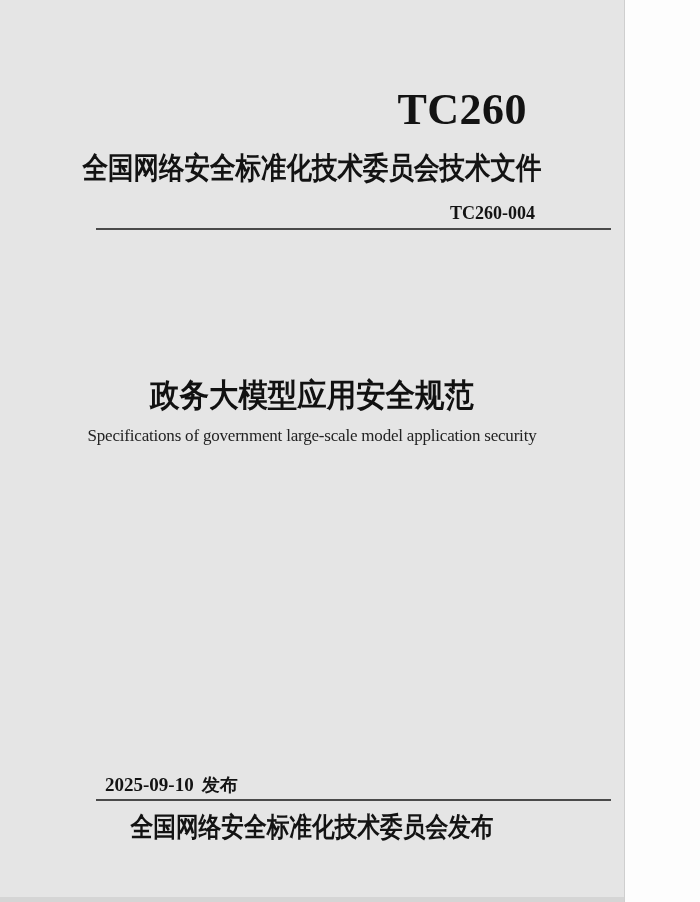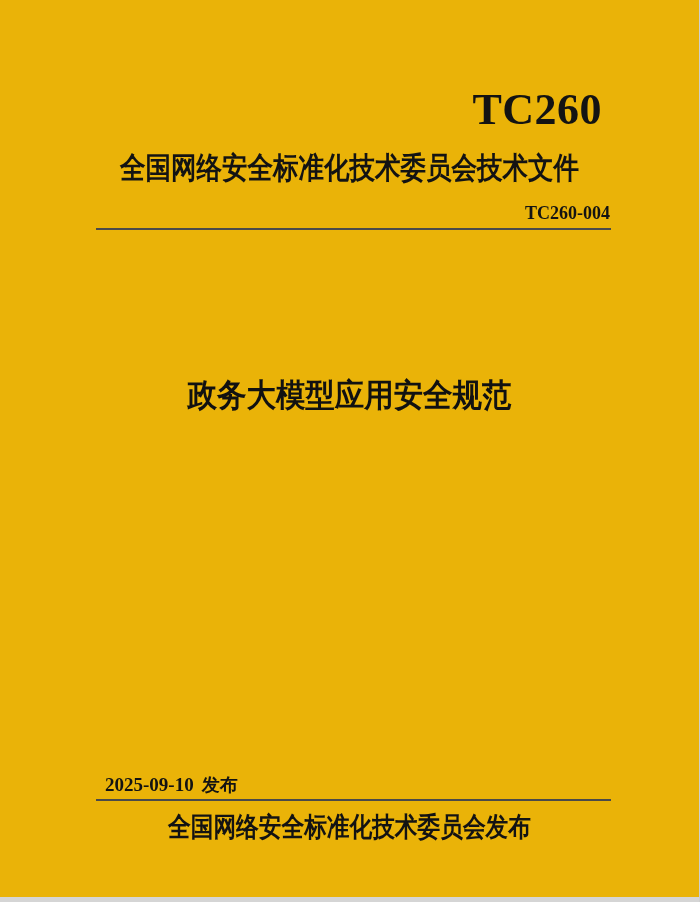--- a/index.html
+++ b/index.html
@@ -5,23 +5,23 @@
   * { margin: 0; padding: 0; box-sizing: border-box; }
   html, body {
     width: 700px;
     height: 902px;
     background: #fdfdfd;
     font-family: "Liberation Serif", serif;
     overflow: hidden;
   }
   .page {
     position: relative;
-    width: 700px;
+    width: 625px;
     height: 902px;
-    background: #eab308;
+    background: #e5e5e5;
     border-right: 1px solid #cfcfcf;
     color: #1b1b1b;
   }
   .org-code {
     position: absolute;
     top: 88px;
     right: 97px;
     font-family: "Liberation Serif", serif;
     font-weight: bold;
     font-size: 44px;
@@ -139,20 +139,21 @@
   <div class="org-code">TC260</div>
 
   <div class="doc-type">全国网络安全标准化技术委员会技术文件</div>
 
   <div class="doc-number">TC260-004</div>
 
   <div class="rule rule-top"></div>
 
   <div class="title-zh">政务大模型应用安全规范</div>
 
+  <div class="title-en">Specifications of government large-scale model application security</div>
 
   <div class="release-row">
     <span>2025-09-10</span><span class="zh">发布</span>
   </div>
 
   <div class="rule rule-bottom"></div>
 
   <div class="publisher">全国网络安全标准化技术委员会发布</div>
 
   <div class="page-bottom-edge"></div>

